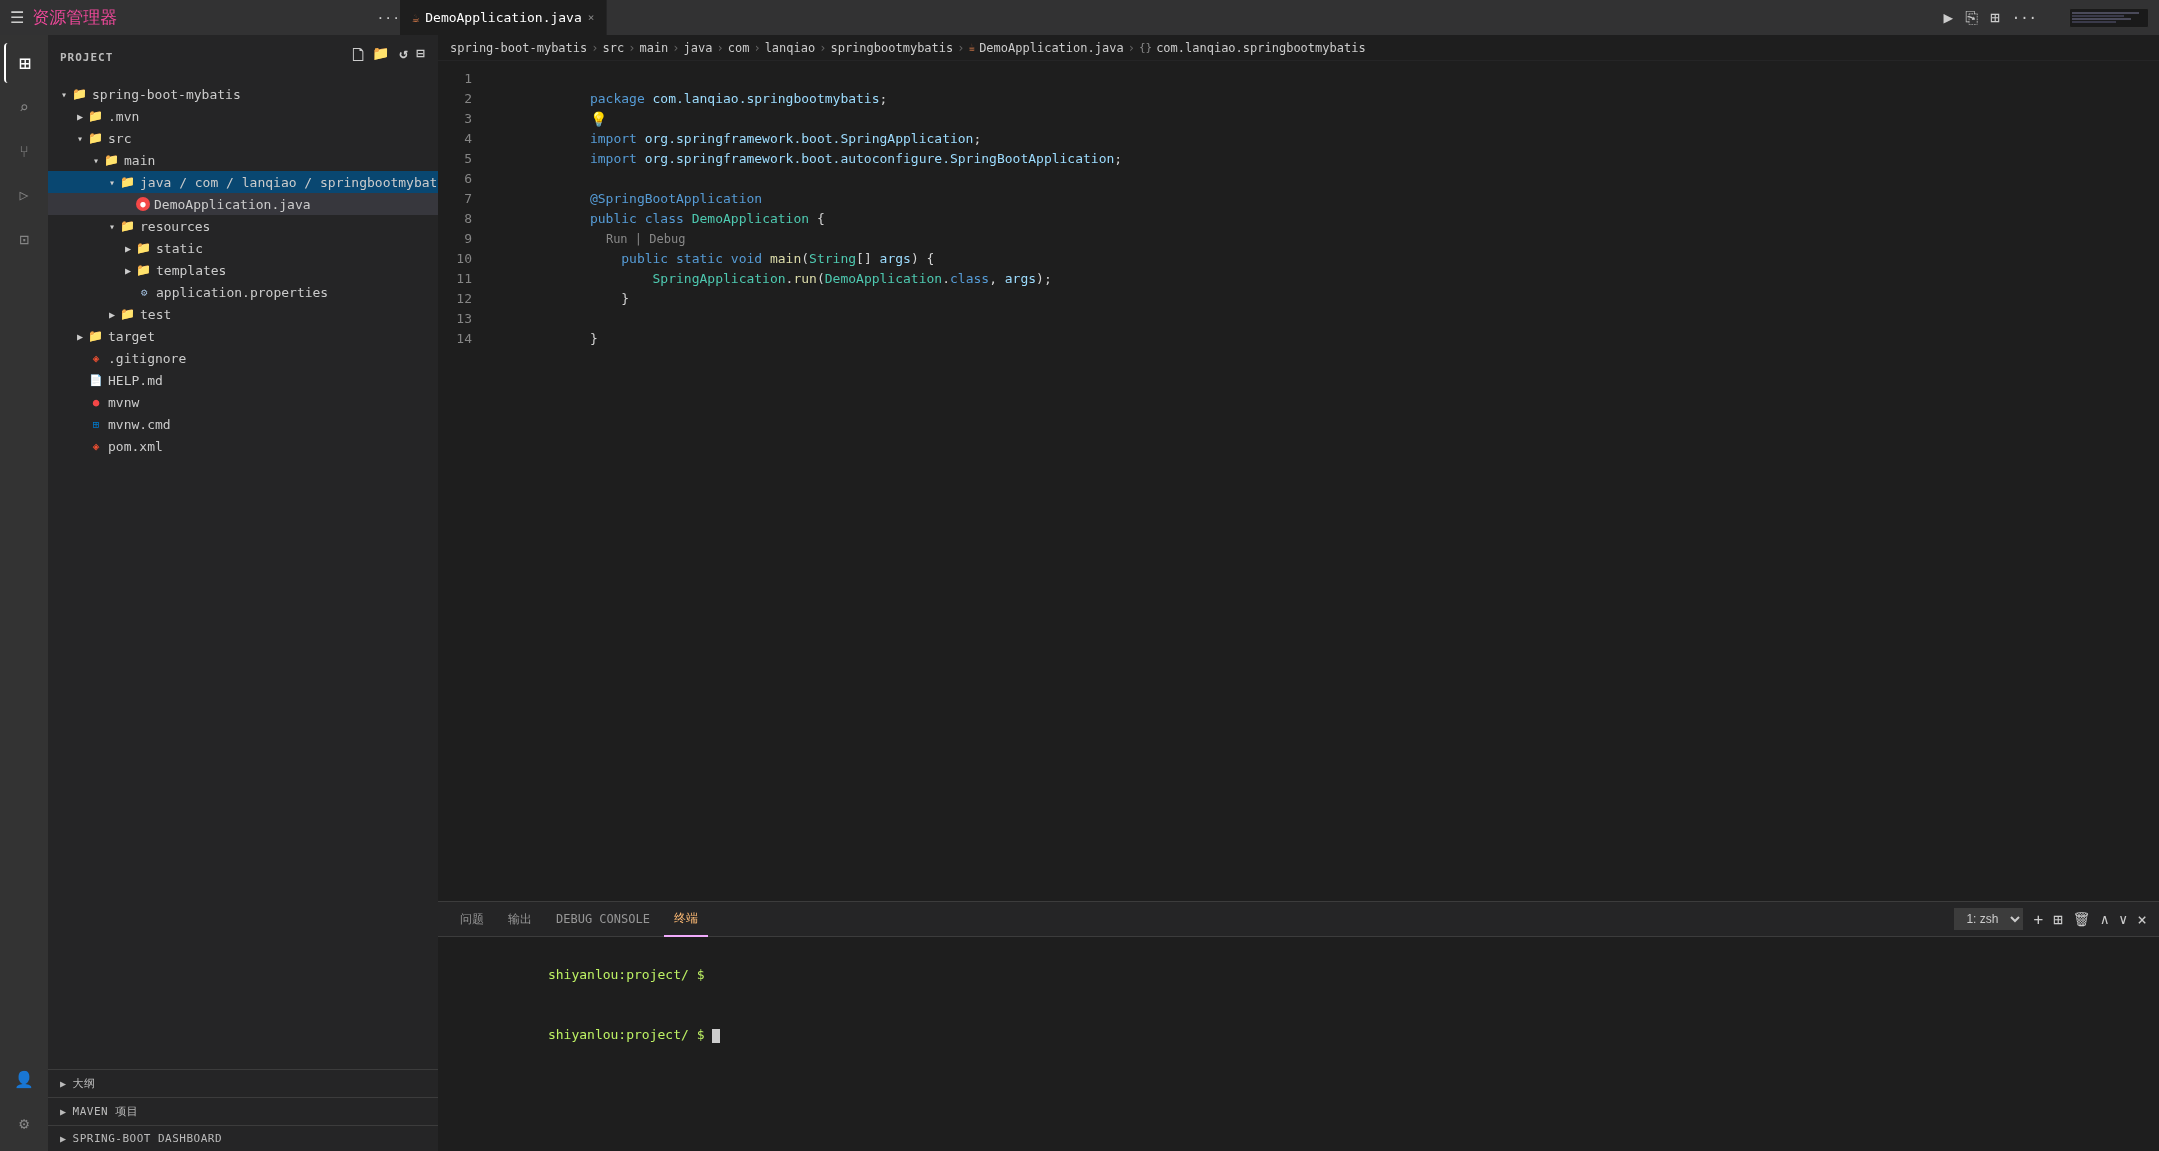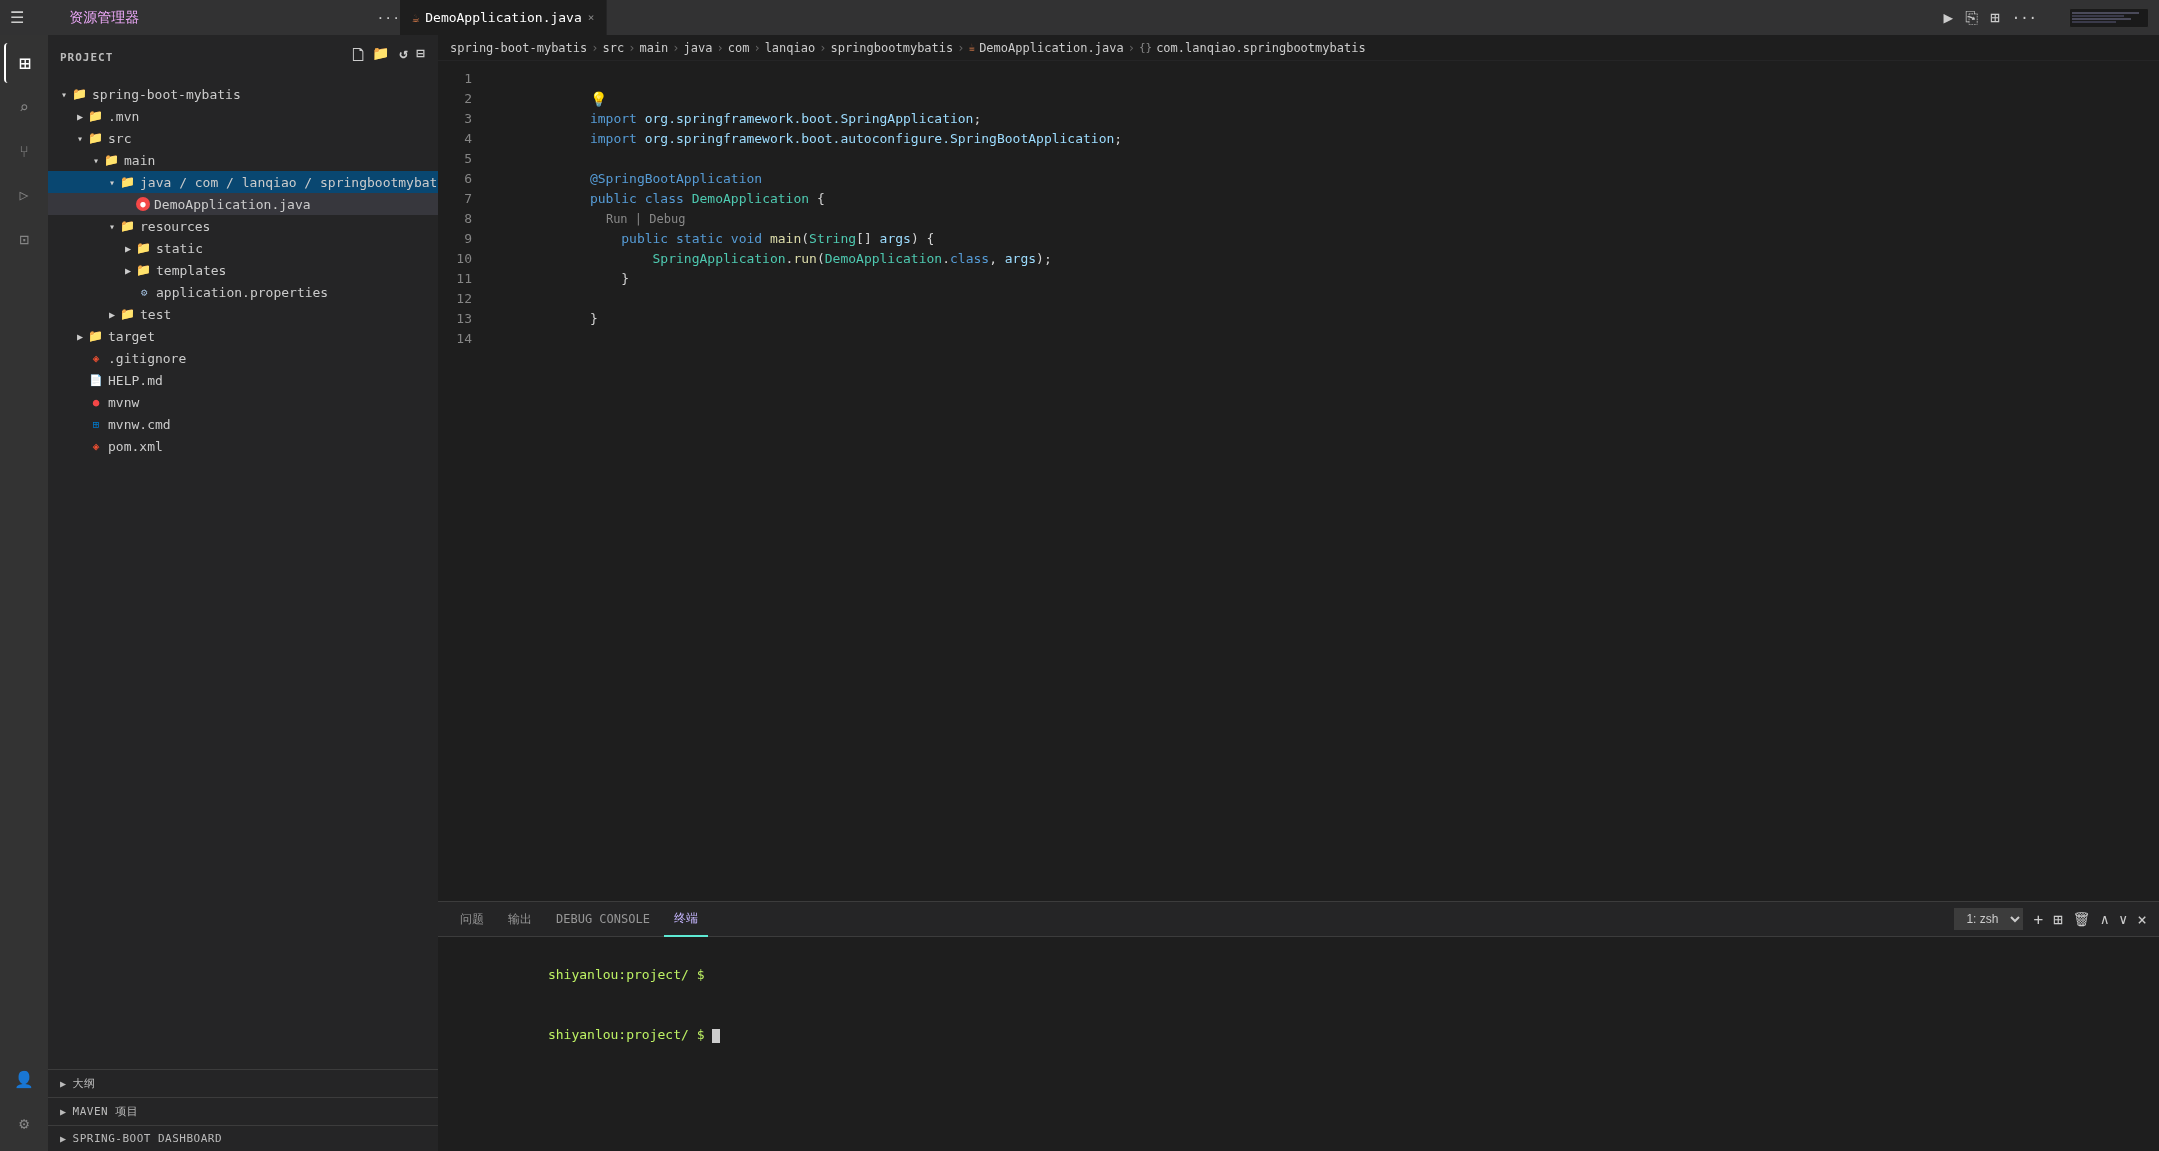--- a/index.html
+++ b/index.html
@@ -29,23 +29,22 @@
       align-items: center;
       gap: 8px;
       width: 390px;
     }
     .hamburger-icon {
       color: #cccccc;
       font-size: 16px;
       cursor: pointer;
     }
     .title-text {
-      color: #f0abfc;
-      font-size: 14px;
-      margin-left: 37px;
+      color: #ec4899;
+      font-size: 17px;
     }
     .title-bar-dots {
       margin-left: auto;
       color: #cccccc;
     }
     .tab-bar {
       display: flex;
       align-items: center;
       flex: 1;
       height: 100%;
@@ -308,22 +307,22 @@
     .panel-tab {
       padding: 0 10px;
       height: 35px;
       display: flex;
       align-items: center;
       font-size: 12px;
       color: #969696;
       cursor: pointer;
     }
     .panel-tab.active {
-      color: #c4b5fd;
-      border-bottom: 2px solid #5eead4;
+      color: #fdba74;
+      border-bottom: 2px solid #f0abfc;
     }
     .panel-tab-actions {
       margin-left: auto;
       display: flex;
       align-items: center;
       gap: 10px;
       color: #cccccc;
     }
     .terminal-select {
       background: #3c3c3c;
@@ -588,20 +587,23 @@
           <div>8</div>
           <div>9</div>
           <div>10</div>
           <div>11</div>
           <div>12</div>
           <div>13</div>
           <div>14</div>
         </div>
         <div class="code-lines">
 
+          <div class="code-line">
+            <span class="kw">package</span><span class="plain"> </span><span class="pkg">com.lanqiao.springbootmybatis</span><span class="plain">;</span>
+          </div>
 
           <div class="code-line">
             <span style="color:#ffd700; font-size:14px;">💡</span>
           </div>
 
           <div class="code-line">
             <span class="kw">import</span><span class="plain"> </span><span class="pkg">org.springframework.boot.SpringApplication</span><span class="plain">;</span>
           </div>
 
           <div class="code-line">

